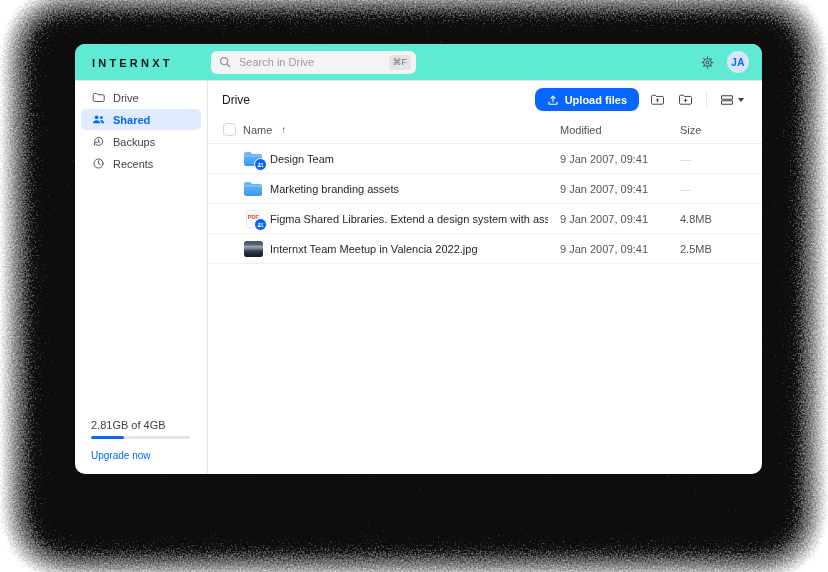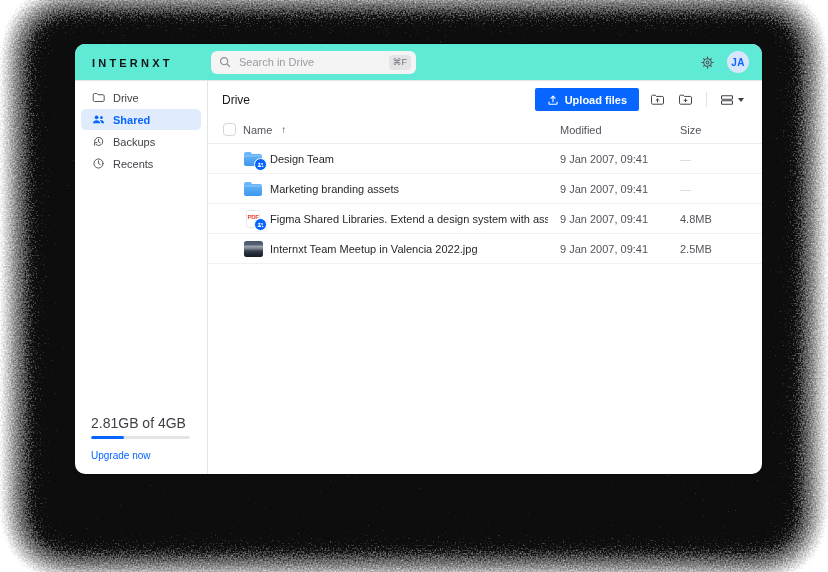--- a/index.html
+++ b/index.html
@@ -30,30 +30,30 @@
   .avatar{width:22px;height:22px;border-radius:50%;background:#d8e6fd;color:#0666ff;font-size:10px;font-weight:700;
     display:flex;align-items:center;justify-content:center;cursor:pointer;letter-spacing:.3px;}
   
   .appbody{flex:1;display:flex;min-height:0;}
   .sidebar{flex:0 0 133px;width:133px;border-right:1px solid #e5e5e7;box-sizing:border-box;padding-top:6px;position:relative;}
   .nav-item{height:21px;display:flex;align-items:center;gap:8px;padding:0 6px 0 11px;margin:0 6px 1px 6px;border-radius:5px;
     font-size:11px;color:#3f3f46;cursor:pointer;}
   .nav-item .nico{width:13px;height:13px;display:flex;align-items:center;justify-content:center;flex:0 0 13px;}
   .nav-item.selected{background:#e0ebfd;color:#0666ff;font-weight:600;}
   .storage{position:absolute;left:16px;right:17px;bottom:13px;}
-  .usage{font-size:14px;color:#3f3f46;margin-bottom:5px;}
+  .usage{font-size:11px;color:#3f3f46;margin-bottom:5px;}
   .bar{height:3px;background:#e4e4e7;border-radius:2px;overflow:hidden;}
   .bar-fill{height:100%;background:#0666ff;border-radius:2px;width:33%;}
   .upgrade{font-size:10px;color:#0666ff;margin-top:11px;cursor:pointer;}
   
   .main{flex:1;display:flex;flex-direction:column;min-width:0;}
   .main-header{display:flex;align-items:center;padding:7px 16px 5px 14px;}
   .breadcrumb{font-size:12px;font-weight:500;color:#18181b;}
   .toolbar{margin-left:auto;display:flex;align-items:center;gap:9px;}
-  .upload-btn{background:#0666ff;color:#fff;font-size:11px;font-weight:600;border:0;border-radius:2px;height:23px;
+  .upload-btn{background:#0666ff;color:#fff;font-size:11px;font-weight:600;border:0;border-radius:8px;height:23px;
     padding:0 12px;display:flex;align-items:center;gap:6px;cursor:pointer;font-family:inherit;}
   .icon-btn{background:none;border:0;padding:2px;display:flex;cursor:pointer;}
   .tool-divider{width:1px;height:15px;background:#e2e2e4;margin:0 2px;}
   .view-btn{background:none;border:0;padding:2px;display:flex;align-items:center;gap:4px;cursor:pointer;}
   .caret{width:0;height:0;border-left:3.5px solid transparent;border-right:3.5px solid transparent;border-top:4px solid #3f3f46;}
   
   .thead{display:grid;grid-template-columns:20px 317px 120px 1fr;align-items:center;height:27px;padding-left:15px;
     border-bottom:1px solid #ededef;color:#52525b;font-size:11px;}
   .checkbox{width:13px;height:13px;border:1.5px solid #d4d4d8;border-radius:3.5px;background:#fff;box-sizing:border-box;cursor:pointer;}
   .name-h{display:flex;align-items:center;gap:9px;cursor:pointer;}

